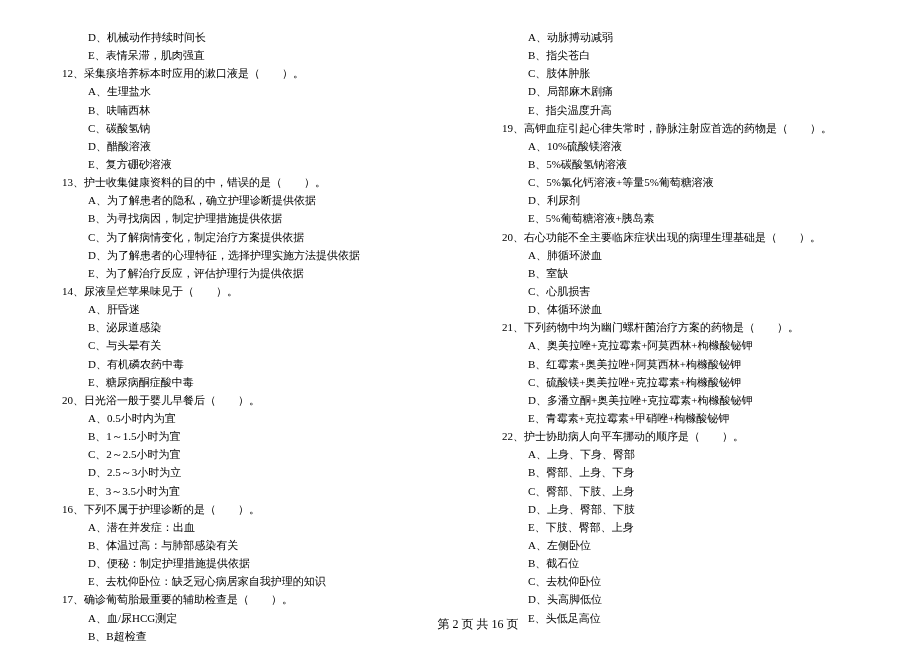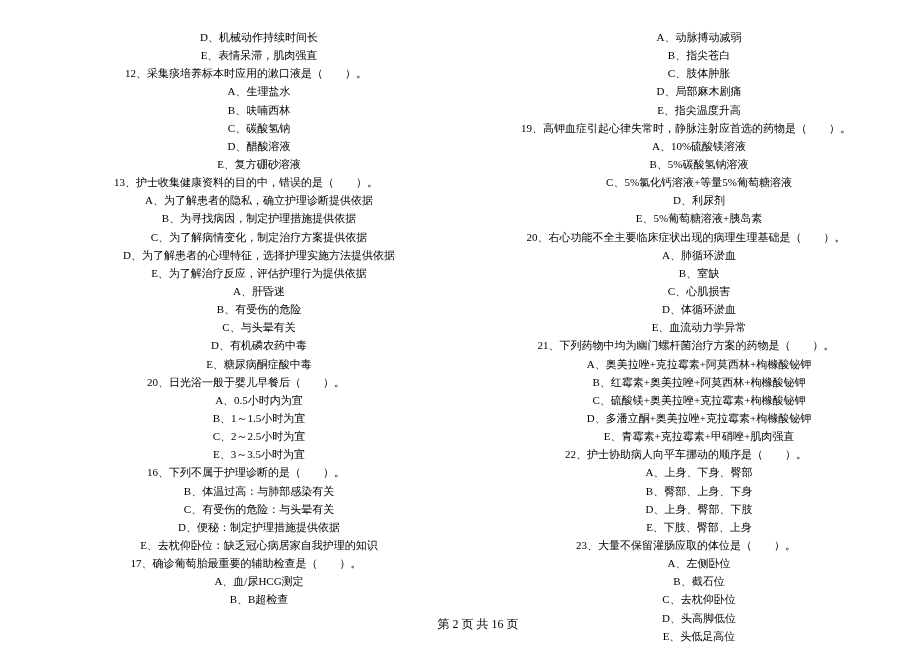--- a/index.html
+++ b/index.html
@@ -15,21 +15,20 @@
       color: #000;
       width: 920px;
       height: 650px;
       position: relative;
       padding: 28px 50px 40px 50px;
     }
     .columns {
       display: flex;
       gap: 60px;
       height: 580px;
-      text-align: center;
     }
     .col {
       flex: 1;
     }
     .option {
       padding-left: 38px;
     }
     .question {
       padding-left: 12px;
     }
@@ -54,33 +53,35 @@
       <div class="option">B、呋喃西林</div>
       <div class="option">C、碳酸氢钠</div>
       <div class="option">D、醋酸溶液</div>
       <div class="option">E、复方硼砂溶液</div>
       <div class="question">13、护士收集健康资料的目的中，错误的是（　　）。</div>
       <div class="option">A、为了解患者的隐私，确立护理诊断提供依据</div>
       <div class="option">B、为寻找病因，制定护理措施提供依据</div>
       <div class="option">C、为了解病情变化，制定治疗方案提供依据</div>
       <div class="option">D、为了解患者的心理特征，选择护理实施方法提供依据</div>
       <div class="option">E、为了解治疗反应，评估护理行为提供依据</div>
+      <div class="question">14、尿液呈烂苹果味见于（　　）。</div>
       <div class="option">A、肝昏迷</div>
-      <div class="option">B、有受伤的危险</div>
+      <div class="option">B、泌尿道感染</div>
       <div class="option">C、与头晕有关</div>
       <div class="option">D、有机磷农药中毒</div>
       <div class="option">E、糖尿病酮症酸中毒</div>
       <div class="question">20、日光浴一般于婴儿早餐后（　　）。</div>
       <div class="option">A、0.5小时内为宜</div>
       <div class="option">B、1～1.5小时为宜</div>
       <div class="option">C、2～2.5小时为宜</div>
+      <div class="option">D、2.5～3小时为立</div>
       <div class="option">E、3～3.5小时为宜</div>
       <div class="question">16、下列不属于护理诊断的是（　　）。</div>
+      <div class="option">A、潜在并发症：出血</div>
       <div class="option">B、体温过高：与肺部感染有关</div>
-      <div class="option">C、有受伤的危险：与头晕有关</div>
       <div class="option">D、便秘：制定护理措施提供依据</div>
       <div class="option">E、去枕仰卧位：缺乏冠心病居家自我护理的知识</div>
       <div class="question">17、确诊葡萄胎最重要的辅助检查是（　　）。</div>
       <div class="option">A、血/尿HCG测定</div>
       <div class="option">B、B超检查</div>
     </div>
   <div class="col" id="right-col">
       <div class="option">A、动脉搏动减弱</div>
       <div class="option">B、指尖苍白</div>
       <div class="option">C、肢体肿胀</div>
@@ -90,33 +91,32 @@
       <div class="option">A、10%硫酸镁溶液</div>
       <div class="option">B、5%碳酸氢钠溶液</div>
       <div class="option">C、5%氯化钙溶液+等量5%葡萄糖溶液</div>
       <div class="option">D、利尿剂</div>
       <div class="option">E、5%葡萄糖溶液+胰岛素</div>
       <div class="question">20、右心功能不全主要临床症状出现的病理生理基础是（　　）。</div>
       <div class="option">A、肺循环淤血</div>
       <div class="option">B、室缺</div>
       <div class="option">C、心肌损害</div>
       <div class="option">D、体循环淤血</div>
-      <div class="option">E、血流动力学异常</div>
       <div class="question">21、下列药物中均为幽门螺杆菌治疗方案的药物是（　　）。</div>
       <div class="option">A、奥美拉唑+克拉霉素+阿莫西林+枸橼酸铋钾</div>
       <div class="option">B、红霉素+奥美拉唑+阿莫西林+枸橼酸铋钾</div>
       <div class="option">C、硫酸镁+奥美拉唑+克拉霉素+枸橼酸铋钾</div>
       <div class="option">D、多潘立酮+奥美拉唑+克拉霉素+枸橼酸铋钾</div>
-      <div class="option">E、青霉素+克拉霉素+甲硝唑+肌肉强直</div>
+      <div class="option">E、青霉素+克拉霉素+甲硝唑+枸橼酸铋钾</div>
       <div class="question">22、护士协助病人向平车挪动的顺序是（　　）。</div>
       <div class="option">A、上身、下身、臀部</div>
       <div class="option">B、臀部、上身、下身</div>
+      <div class="option">C、臀部、下肢、上身</div>
       <div class="option">D、上身、臀部、下肢</div>
       <div class="option">E、下肢、臀部、上身</div>
-      <div class="question">23、大量不保留灌肠应取的体位是（　　）。</div>
       <div class="option">A、左侧卧位</div>
       <div class="option">B、截石位</div>
       <div class="option">C、去枕仰卧位</div>
       <div class="option">D、头高脚低位</div>
       <div class="option">E、头低足高位</div>
     </div>
 </div>
 
 <div class="footer">第 2 页 共 16 页</div>
 

